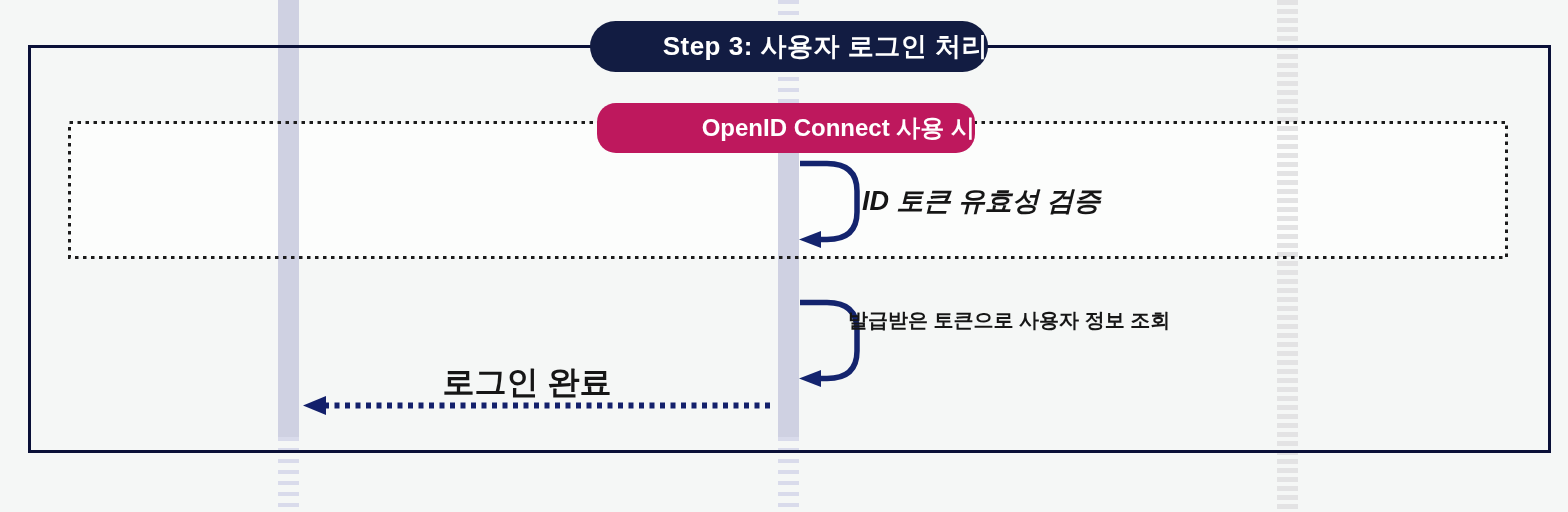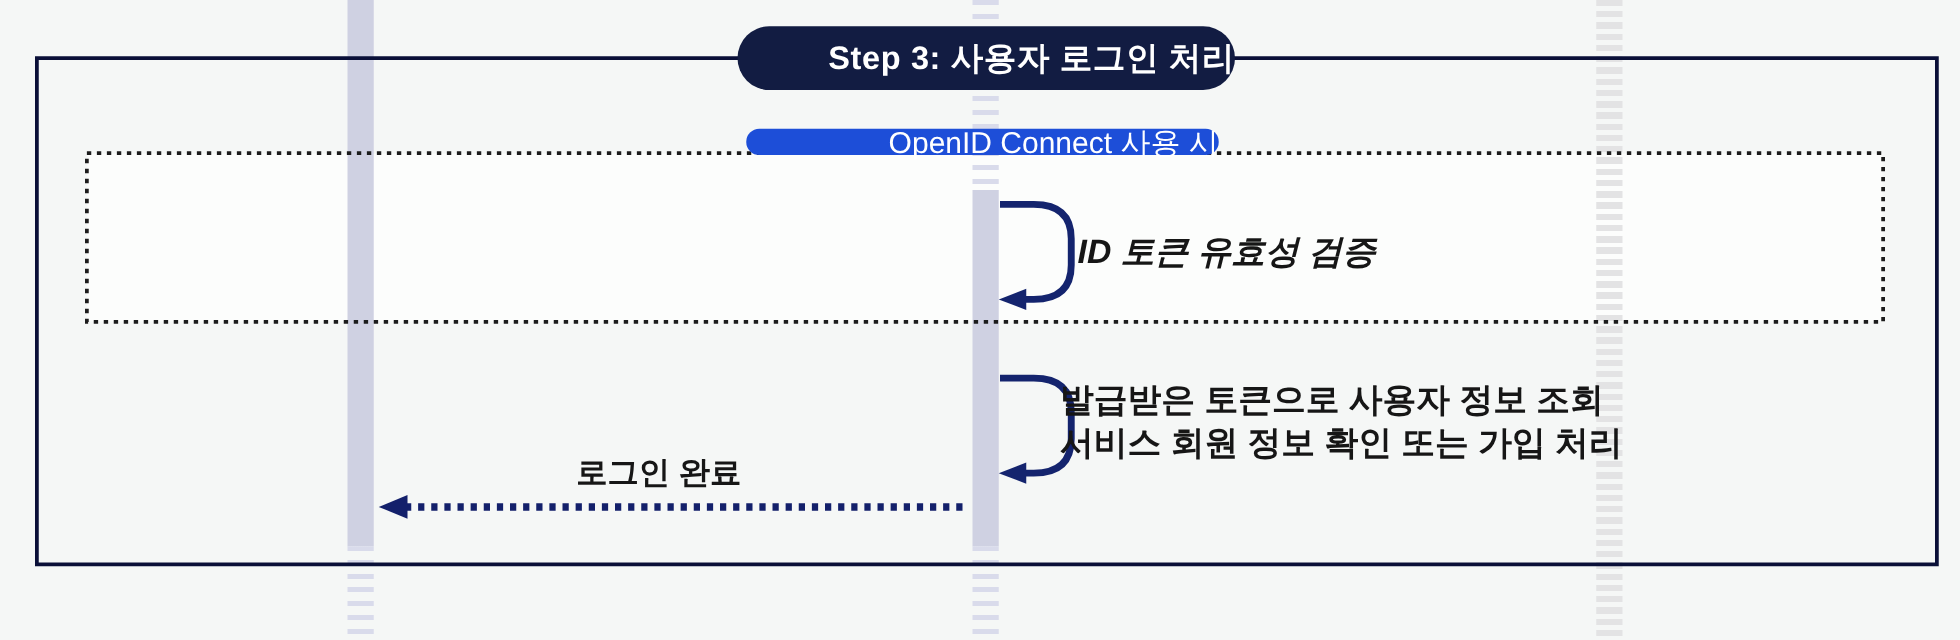--- a/index.html
+++ b/index.html
@@ -44,32 +44,32 @@
   
   .pill {
     position: absolute; display: flex; align-items: center; justify-content: flex-end;
     color: #ffffff; z-index: 4; box-sizing: border-box;
   }
   .step-pill {
     left: 590px; top: 21px; width: 398px; height: 51px; border-radius: 26px;
     background: #121c42; font-size: 26px; font-weight: 700; letter-spacing: 0.5px;
   }
   .fragment-pill {
-    left: 597px; top: 103px; width: 378px; height: 21px; border-radius: 19px;
-    background: #1d4ed8; font-size: 24px; font-weight: 400;
+    left: 597px; top: 103px; width: 378px; height: 50px; border-radius: 19px;
+    background: #be185d; font-size: 24px; font-weight: 700;
   }
   
   .msg-label {
     position: absolute; color: #161616; font-weight: 700; z-index: 4;
     white-space: nowrap;
   }
   .label-self-1 { left: 862px; top: 183px; font-size: 27px; font-style: italic; }
-  .label-self-2 { left: 848px; top: 303px; font-size: 27px; line-height: 34px; }
+  .label-self-2 { left: 848px; top: 303px; font-size: 20px; line-height: 34px; }
   .label-return {
-    left: 377px; top: 361px; width: 300px; text-align: center; font-size: 25px;
+    left: 377px; top: 361px; width: 300px; text-align: center; font-size: 32px;
   }
 </style>
 </head>
 <body>
 
 <div class="canvas">
 
   <div class="fragment-fill"></div>
 
   <div class="lifeline ll-left">
@@ -104,17 +104,16 @@
   <div class="pill step-pill">
     <span>Step 3: 사용자 로그인 처리</span>
   </div>
   <div class="pill fragment-pill">
     <span>OpenID Connect 사용 시</span>
   </div>
 
   <div class="msg-label label-self-1">ID 토큰 유효성 검증</div>
   <div class="msg-label label-self-2">
     <div>발급받은 토큰으로 사용자 정보 조회</div>
-    <div>서비스 회원 정보 확인 또는 가입 처리</div>
   </div>
   <div class="msg-label label-return">로그인 완료</div>
 
 </div>
 
 </body></html>

